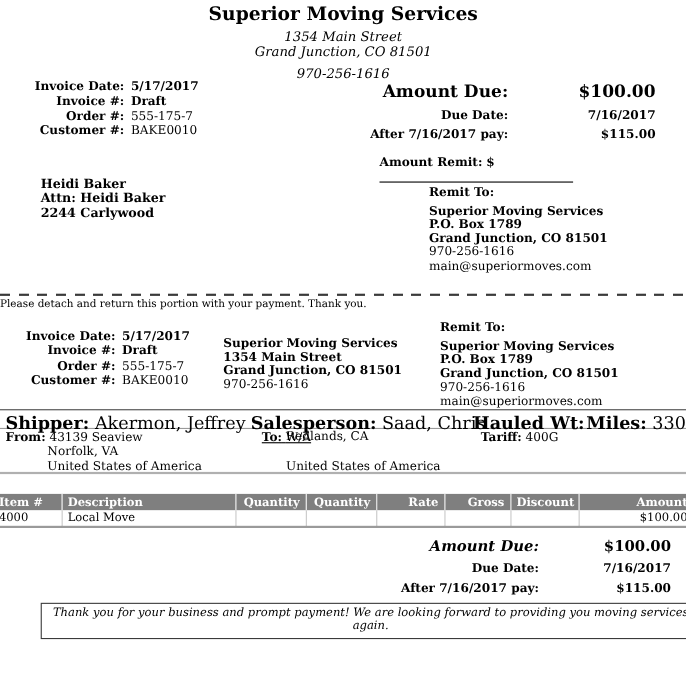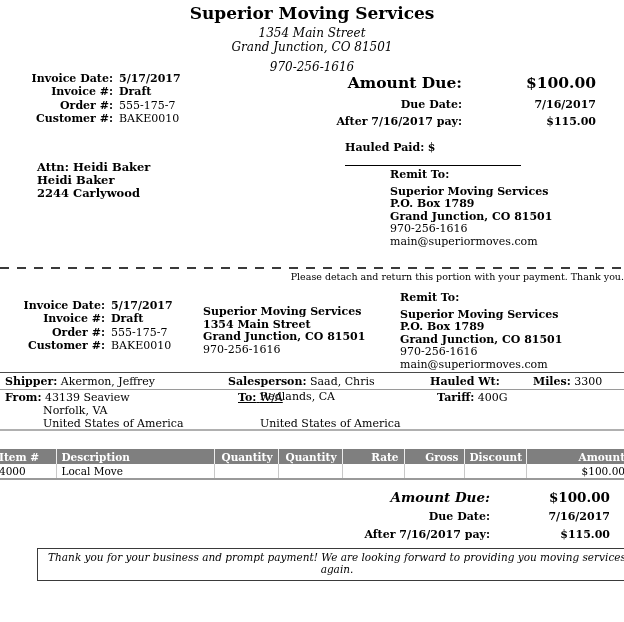--- a/index.html
+++ b/index.html
@@ -41,31 +41,31 @@
   
   .remit { font-size:11px; line-height:12.6px; }
   .remit .remit-lbl { font-weight:bold; margin-bottom:4px; }
   .remit .b { font-weight:bold; }
   .remit-top { position:absolute; top:169px; left:390px; }
   .remit-stub { position:absolute; top:292px; left:400px; }
 
   
   .detach-rule { position:absolute; top:267px; left:0; width:624px; height:2px;
                  background:repeating-linear-gradient(90deg,#3a3a3a 0 9px,transparent 9px 17px); }
-  .detach-text { position:absolute; top:271px; left:0; width:624px; text-align:right; font-size:9.5px; }
+  .detach-text { position:absolute; top:271px; left:0; width:624px; text-align:left; font-size:9.5px; }
 
   
   .invoice-info-stub { position:absolute; top:299px; left:10px; width:230px; }
   .stub-company { position:absolute; top:306px; left:203px; font-size:11px; line-height:12.6px; }
   .stub-company .b { font-weight:bold; }
 
   
   .ship-section { position:absolute; top:372px; left:0; width:624px; }
   .ship-topline { border-top:1px solid #4a4a4a; }
-  .ship-row1 { position:relative; height:16px; font-size:11px; }
+  .ship-row1 { position:relative; height:16px; font-size:16px; }
   .ship-row1 .f { position:absolute; top:2px; white-space:nowrap; }
   .ship-midline { border-top:1px solid #9a9a9a; }
   .ship-row2 { position:relative; height:39px; font-size:11px; }
   .ship-row2 .f { position:absolute; white-space:nowrap; }
   .lblb { font-weight:bold; }
   .ship-botline { border-top:2px solid #b0b0b0; }
 
   
   .items-table { position:absolute; top:449px; left:-6px; width:636px; border-collapse:collapse; table-layout:fixed; font-size:10.5px; }
   .items-table th { background:#7f7f7f; color:#fff; font-weight:bold; padding:1px 5px; border-right:1px solid #ededed; height:15px; }
@@ -121,28 +121,28 @@
       <div class="as-lbl">Due Date:</div>
       <div class="as-val">7/16/2017</div>
     </div>
     <div class="as-row small">
       <div class="as-lbl">After 7/16/2017 pay:</div>
       <div class="as-val">$115.00</div>
     </div>
   </div>
 
   <div class="amount-paid">
-    <span class="ap-lbl">Hauled Paid:</span>
+    <span class="ap-lbl">Amount Remit:</span>
     <span class="ap-cur">$</span>
     <span class="ap-line"></span>
   </div>
 
   <div class="bill-to">
+    <div>Heidi Baker</div>
     <div>Attn: Heidi Baker</div>
-    <div>Heidi Baker</div>
     <div>2244 Carlywood</div>
   </div>
 
   <div class="remit remit-top">
     <div class="remit-lbl">Remit To:</div>
     <div class="b">Superior Moving Services</div>
     <div class="b">P.O. Box 1789</div>
     <div class="b">Grand Junction, CO 81501</div>
     <div>970-256-1616</div>
     <div>main@superiormoves.com</div>

